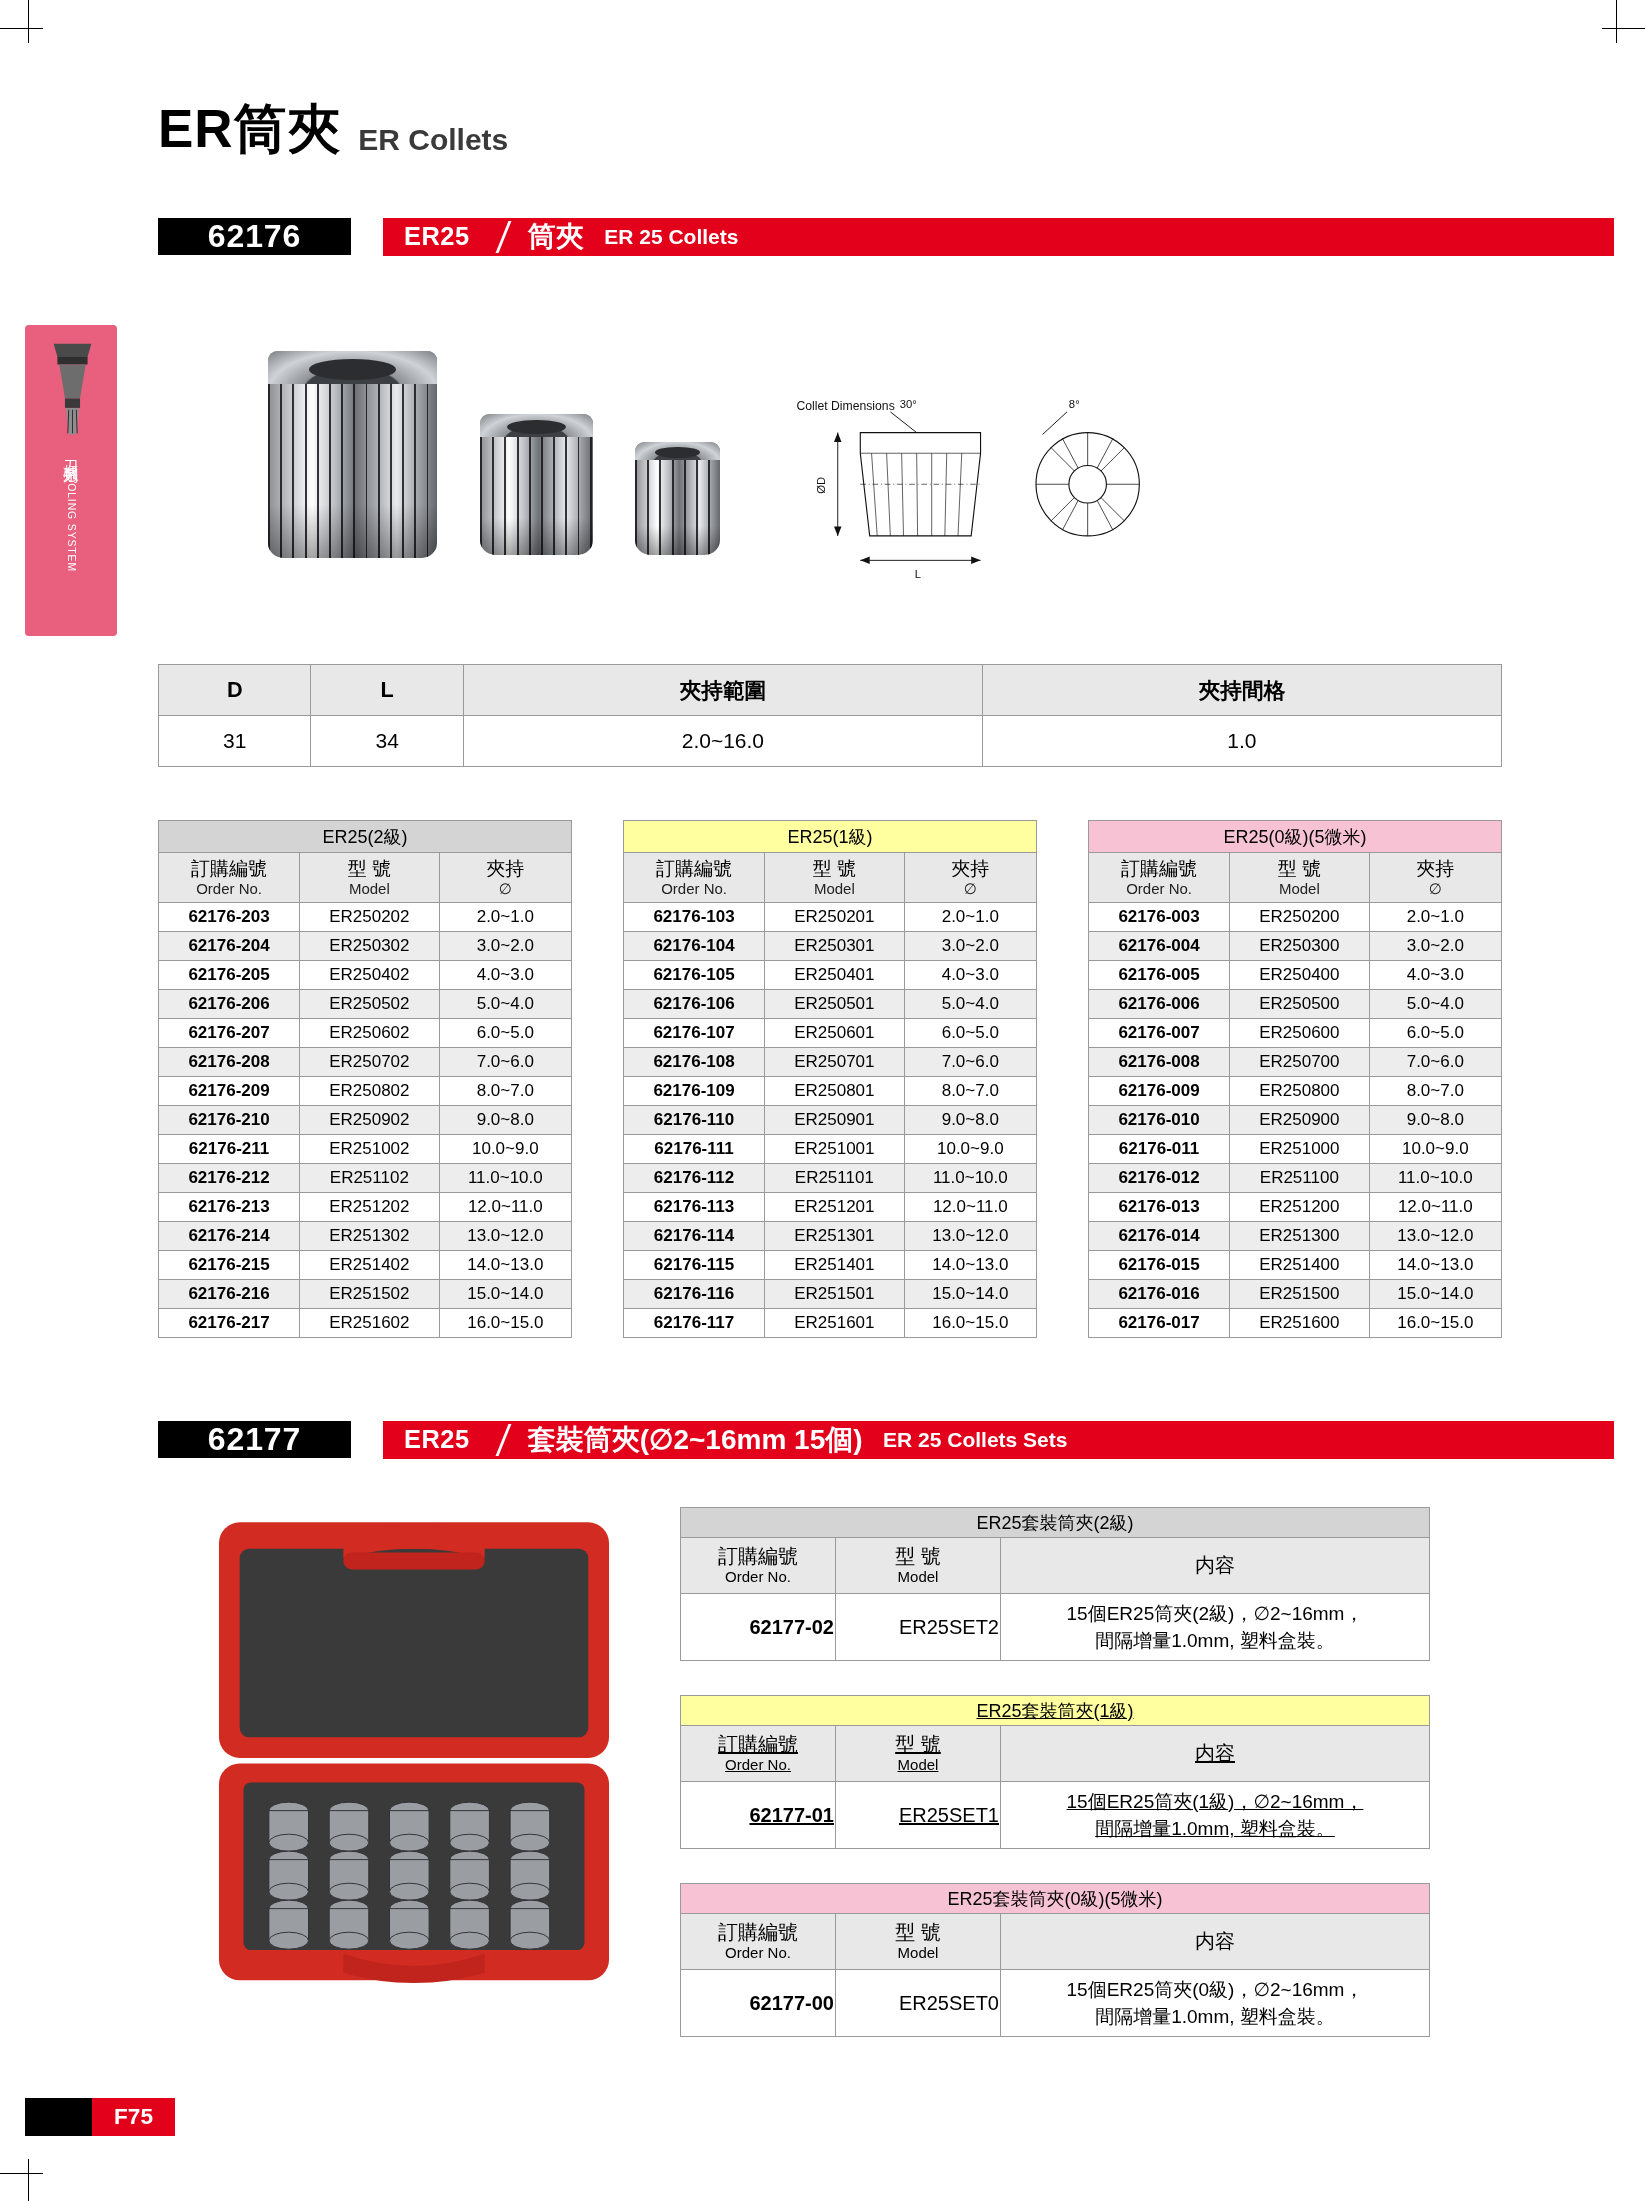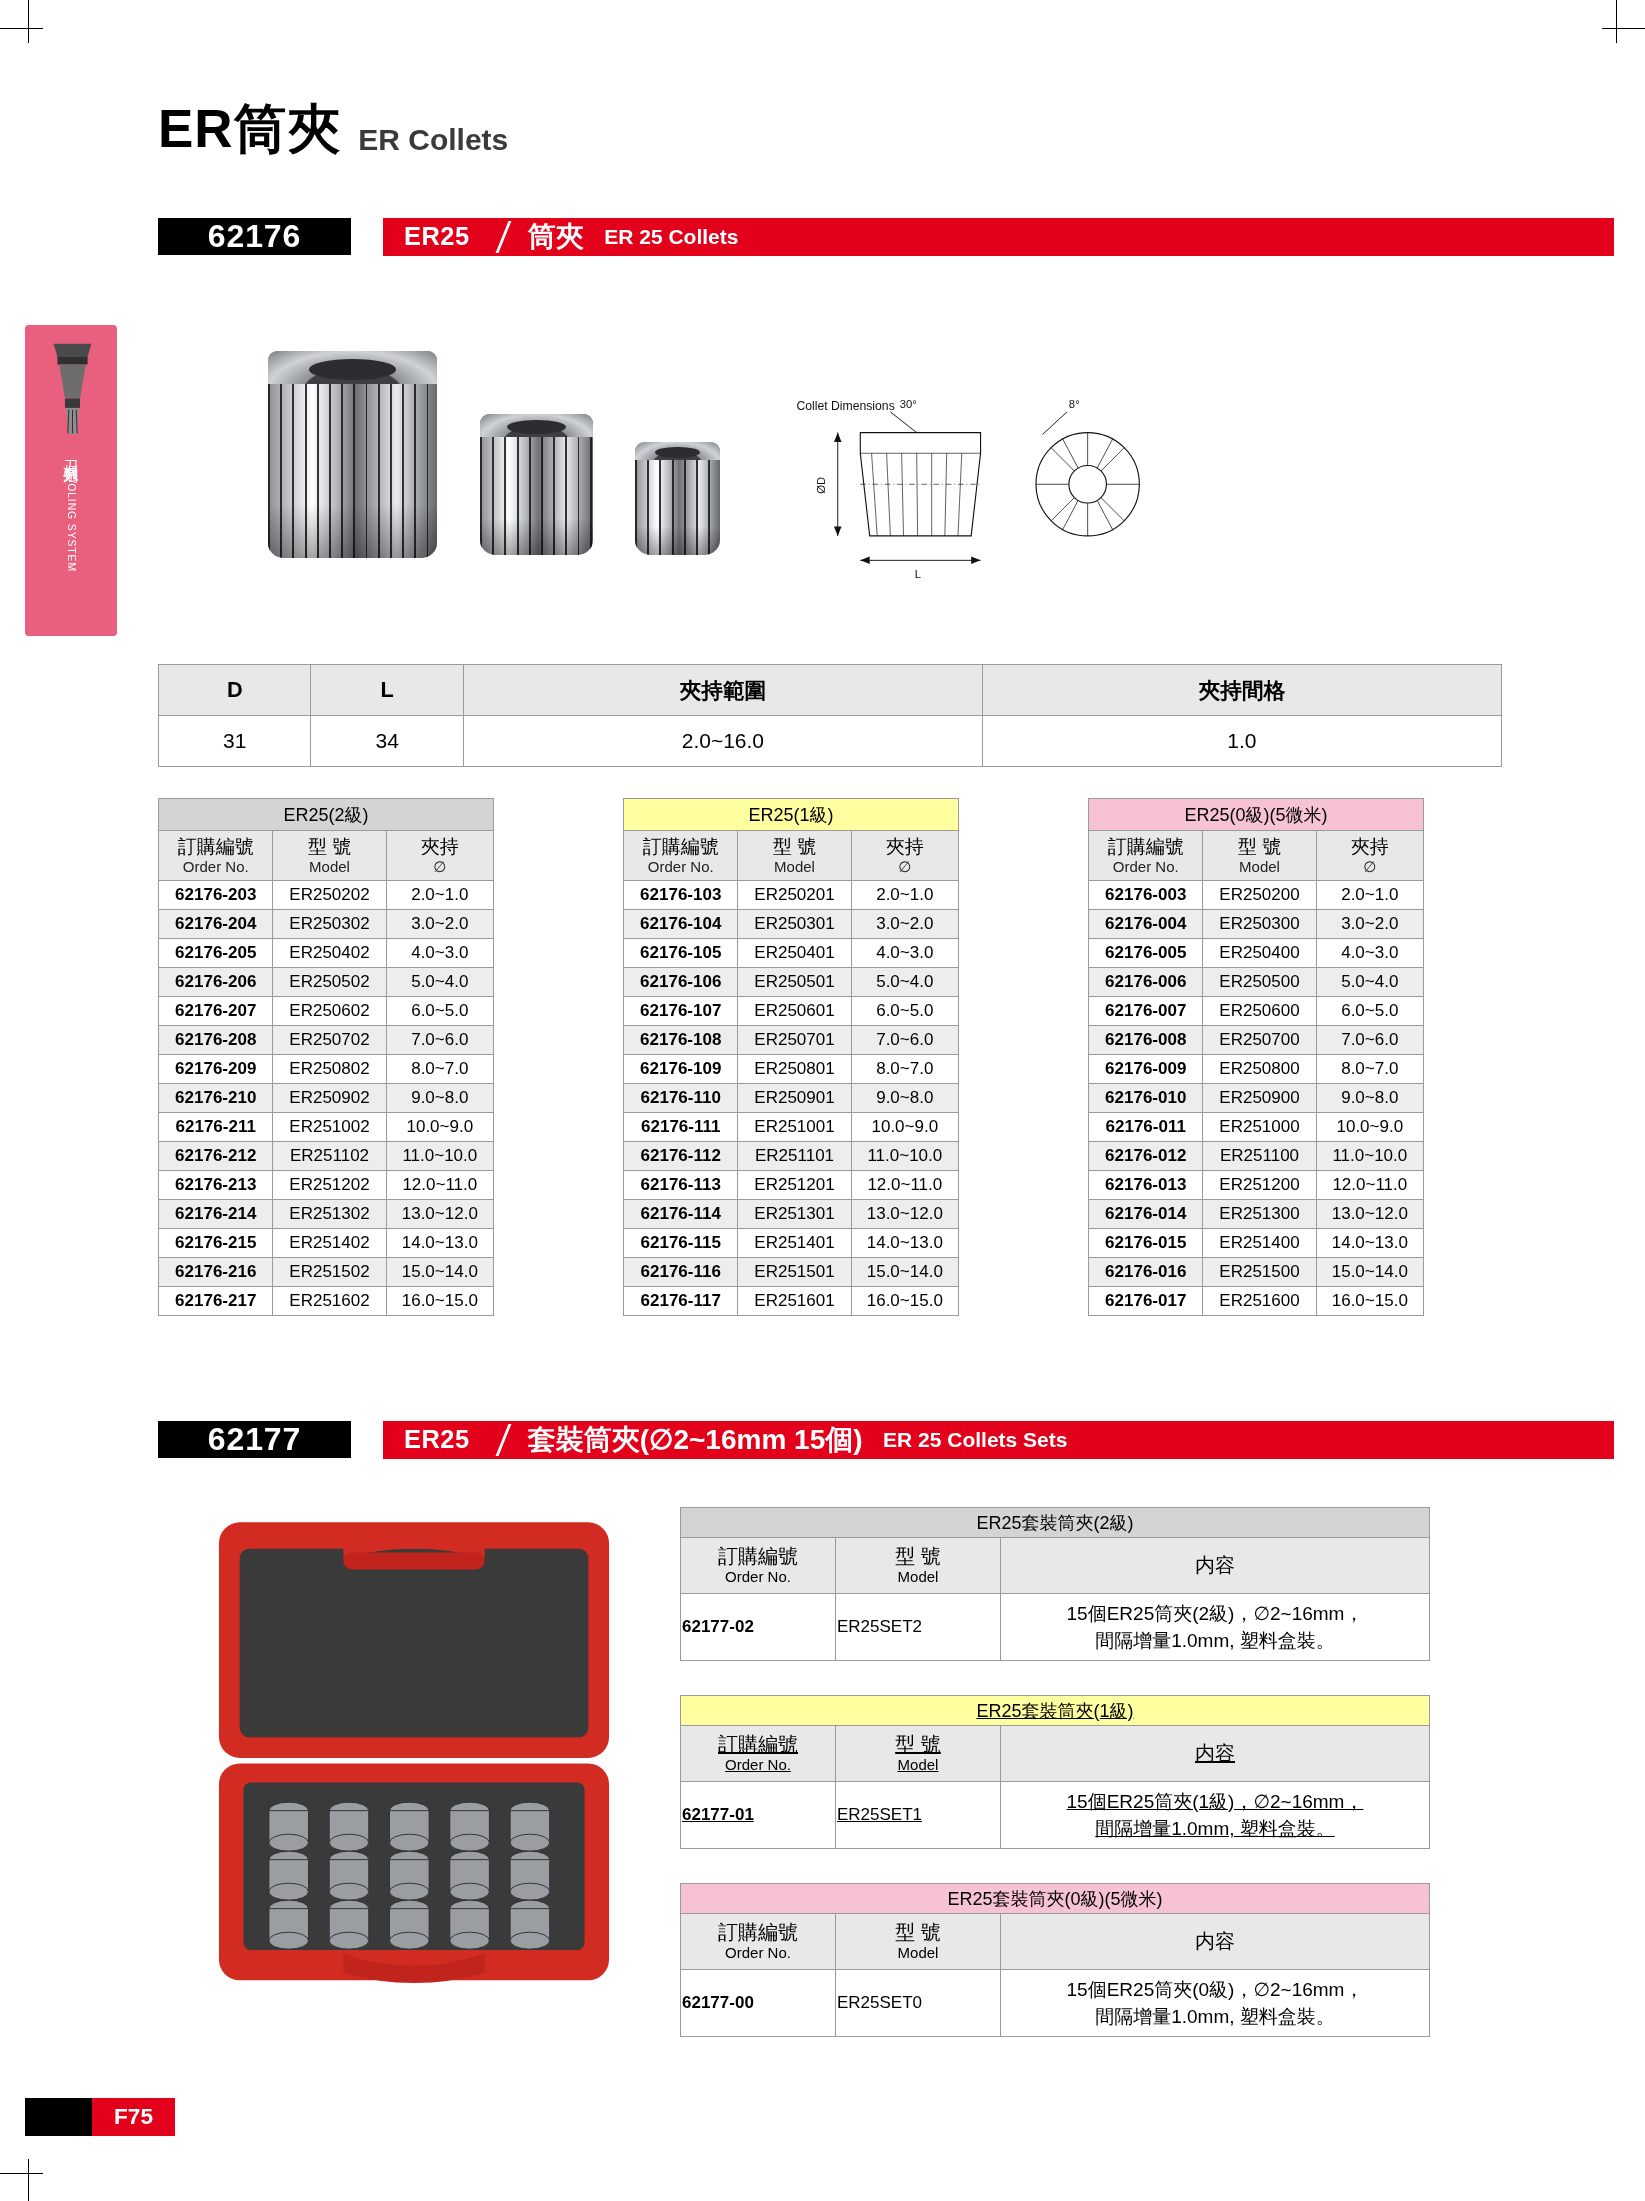--- a/index.html
+++ b/index.html
@@ -100,21 +100,21 @@
     position:absolute; left:158px; top:664px; width:1344px;
     border-collapse:collapse; font-size:20px;
   }
   .spec-table th, .spec-table td {
     border:0.9px solid #9a9a9a; text-align:center; height:51px;
   }
   .spec-table th { background:#e8e8e8; font-size:21.7px; font-weight:bold; }
   .spec-table td { font-size:21px; }
 
   
-  .ct { position:absolute; top:798px; width:336px; border-collapse:collapse; font-size:17px; }
+  .ct { position:absolute; top:820px; width:414px; border-collapse:collapse; font-size:17px; }
   .ct.t1 { left:158px; }
   .ct.t2 { left:623px; }
   .ct.t3 { left:1088px; }
   .ct .grade-head td {
     text-align:center; font-size:18px; height:32px; border:0.9px solid #9a9a9a;
     font-weight:normal;
   }
   .ct.t1 .grade-head td { background:#d4d4d4; }
   .ct.t2 .grade-head td { background:#ffffa0;margin-left:21px; }
   .ct.t3 .grade-head td { background:#f6c2d4; }
@@ -137,21 +137,21 @@
   }
   .set-block.g2 .gh td { background:#d4d4d4; }
   .set-block.g1 .gh td { background:#ffffa0; }
   .set-block.g0 .gh td { background:#f6c2d4; }
   .set-block .ch td {
     background:#e8e8e8; border:0.9px solid #9a9a9a; text-align:center;
     padding:5.6px 0 7.5px; line-height:1.2;
   }
   .set-block .ch .cn { font-size:20px; display:block; }
   .set-block .ch .en { font-size:15px; display:block; }
-  .set-block td.val { border:0.9px solid #9a9a9a; text-align:left; height:56px; font-size:17px; }
+  .set-block td.val { border:0.9px solid #9a9a9a; text-align:right; height:56px; font-size:20px; }
   .set-block td.val.order { font-weight:bold; }
   .set-block td.content {
     border:0.9px solid #9a9a9a; text-align:center; font-size:19px; line-height:1.45; padding:5.6px 9.4px;
   }
 
   
   .footer-bar { position:absolute; left:24.5px; top:2098px; width:111px; height:38px; background:#000; }
   .footer-page {
     position:absolute; left:92px; top:2098px; width:83px; height:38px;
     background:#e2001a; color:#fff; font-weight:bold; font-size:22.6px;

